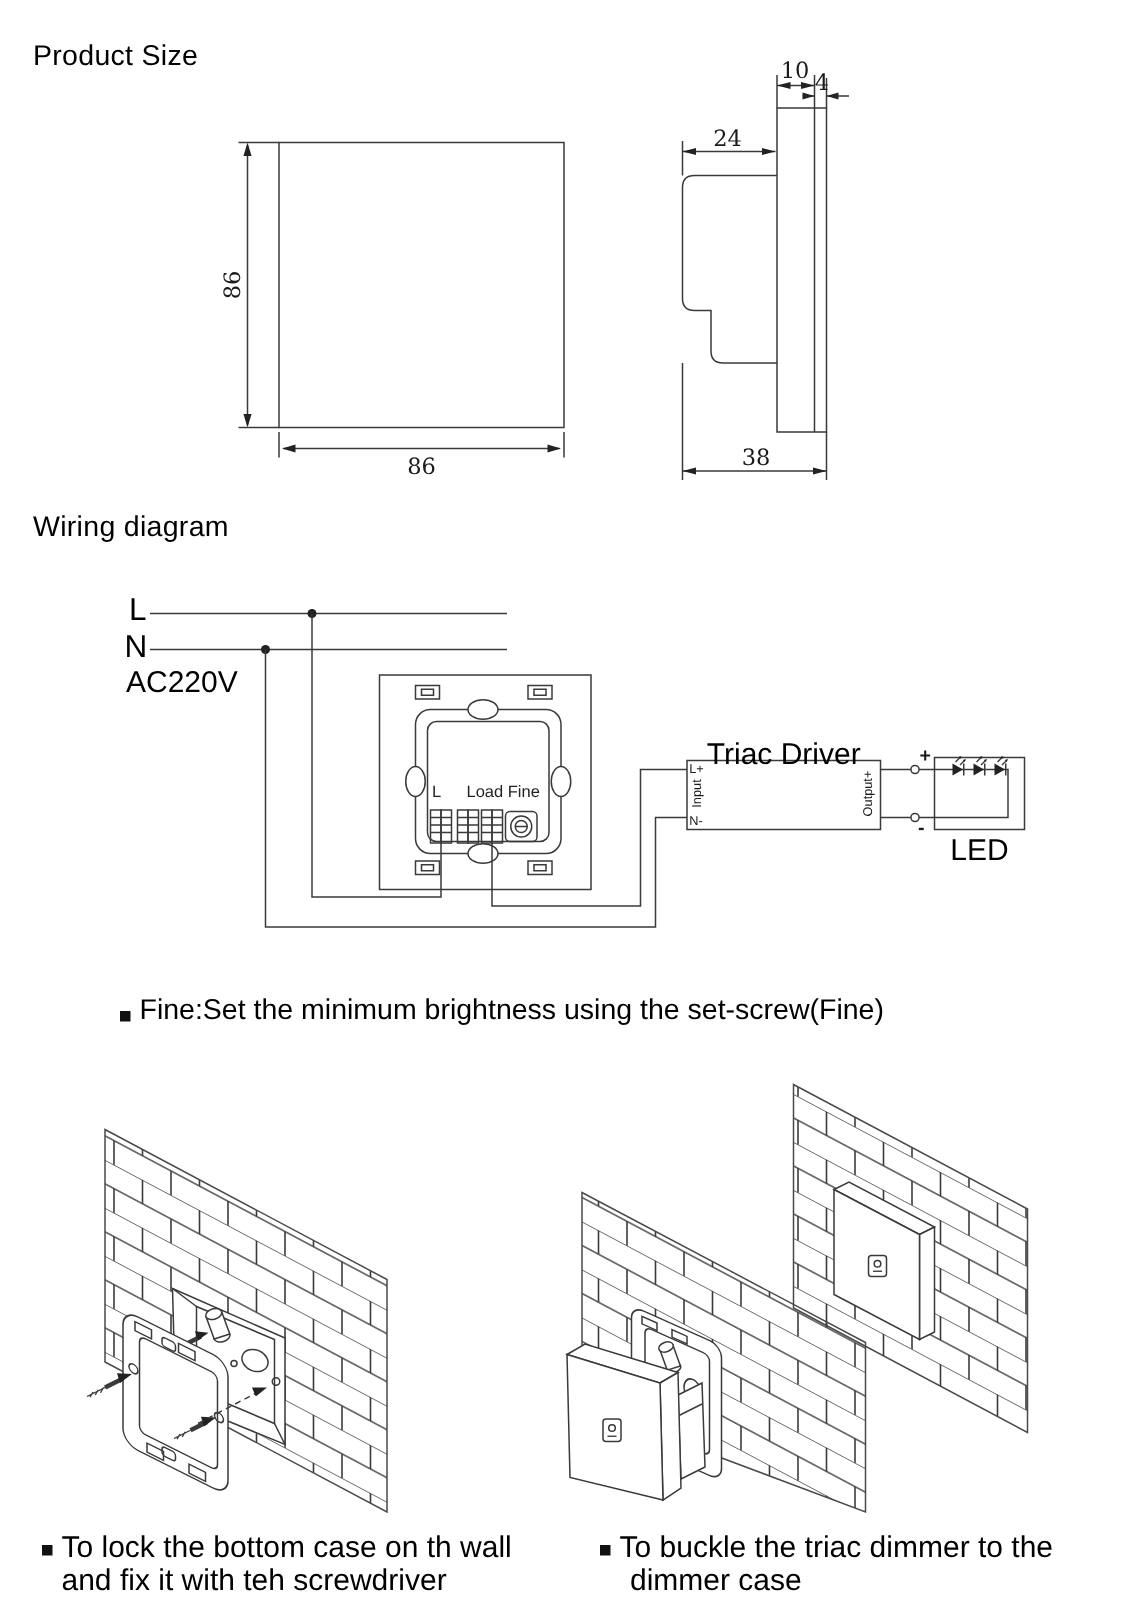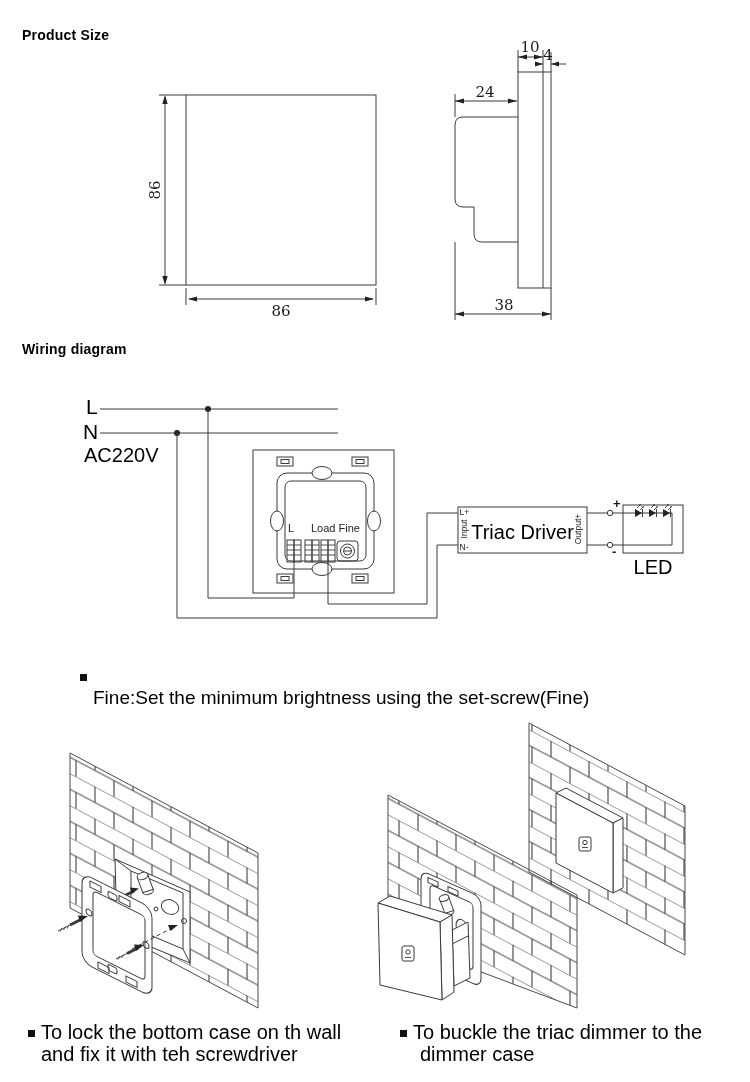--- a/index.html
+++ b/index.html
@@ -12,21 +12,21 @@
   #art .blk{fill:#222;stroke:none;}
   #art .brick{fill:url(#brickpat);stroke:#4a4a4a;}
   #art .thick{stroke-width:3;}
   #art .thin{stroke-width:0.9;}
   #art .dash{stroke-dasharray:4 3;}
   #art text{stroke:none;fill:#1a1a1a;}
   #art .dim{font-family:"DejaVu Serif",serif;font-size:15px;}
   #art .tiny{font-family:"Liberation Sans",sans-serif;font-size:8.5px;}
   #art .sign{font-family:"Liberation Sans",sans-serif;font-size:13px;font-weight:bold;}
   .t{position:absolute;white-space:nowrap;}
-  .hd{font-size:14px;font-weight:700;letter-spacing:0.2px;}
+  .hd{font-size:19px;font-weight:400;letter-spacing:0.2px;}
   .big{font-size:21px;}
   .med{font-size:20px;}
   .sw{font-size:11px;color:#222;}
   .body{font-size:19px;}
   .cap{font-size:20px;}
   .bullet{position:absolute;width:7px;height:7px;background:#111;}
   .ctr{text-align:center;}
 </style>
 </head>
 <body>
@@ -239,25 +239,25 @@
 <div class="t hd" style="left:22px;top:27px">Product Size</div>
 <div class="t hd" style="left:22px;top:341px">Wiring diagram</div>
 
 <div class="t big" style="left:86px;top:395px">L</div>
 <div class="t big" style="left:83px;top:420px">N</div>
 <div class="t med" style="left:84px;top:444px">AC220V</div>
 
 <div class="t sw" style="left:288px;top:522px">L</div>
 <div class="t sw" style="left:311px;top:522px">Load Fine</div>
 
-<div class="t med ctr" style="left:458px;top:521px;width:129px">Triac Driver</div>
+<div class="t med ctr" style="left:458px;top:492px;width:129px">Triac Driver</div>
 <div class="t ctr" style="left:623px;top:556px;width:60px;font-size:20px">LED</div>
 
 <div class="bullet" style="left:80px;top:674px"></div>
-<div class="t body" style="left:93px;top:687px">Fine:Set the minimum brightness using the set-screw(Fine)</div>
+<div class="t body" style="left:93px;top:663px">Fine:Set the minimum brightness using the set-screw(Fine)</div>
 
 <div class="bullet" style="left:28px;top:1030px"></div>
 <div class="t cap" style="left:41px;top:1021px">To lock the bottom case on th wall</div>
 <div class="t cap" style="left:41px;top:1043px">and fix it with teh screwdriver</div>
 
 <div class="bullet" style="left:400px;top:1030px"></div>
 <div class="t cap" style="left:413px;top:1021px">To buckle the triac dimmer to the</div>
 <div class="t cap" style="left:420px;top:1043px">dimmer case</div>
 
 </div>

